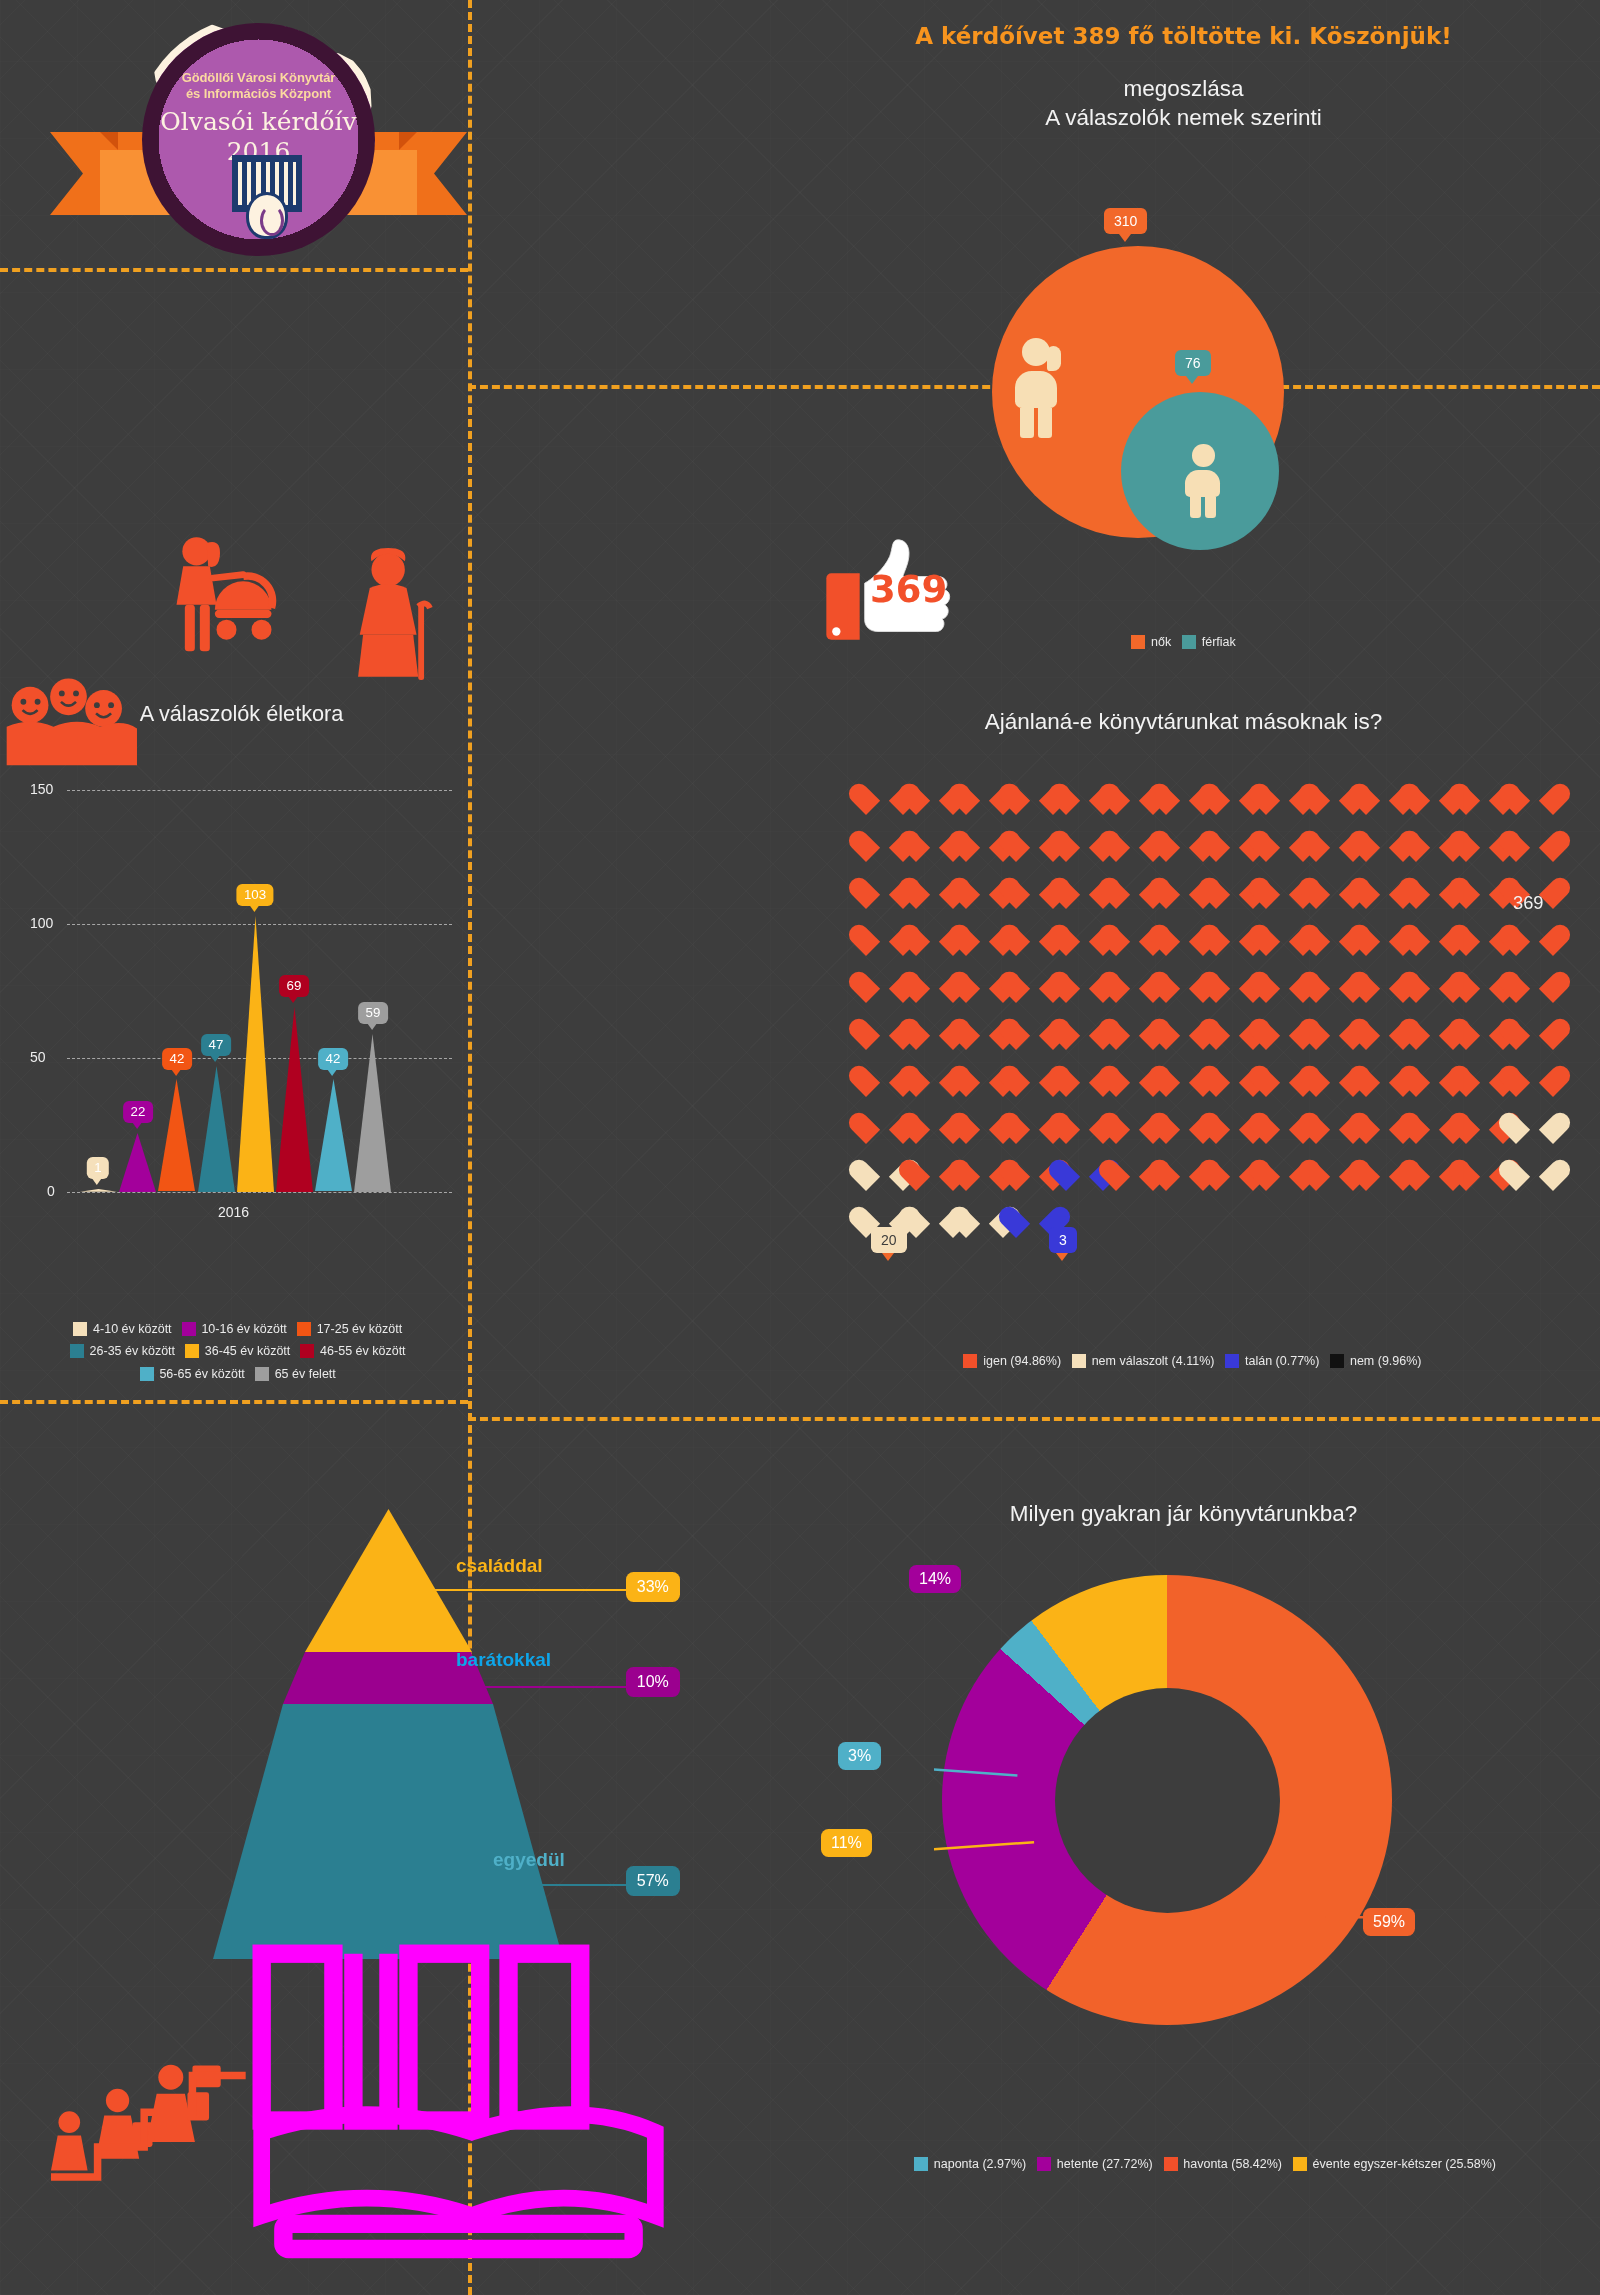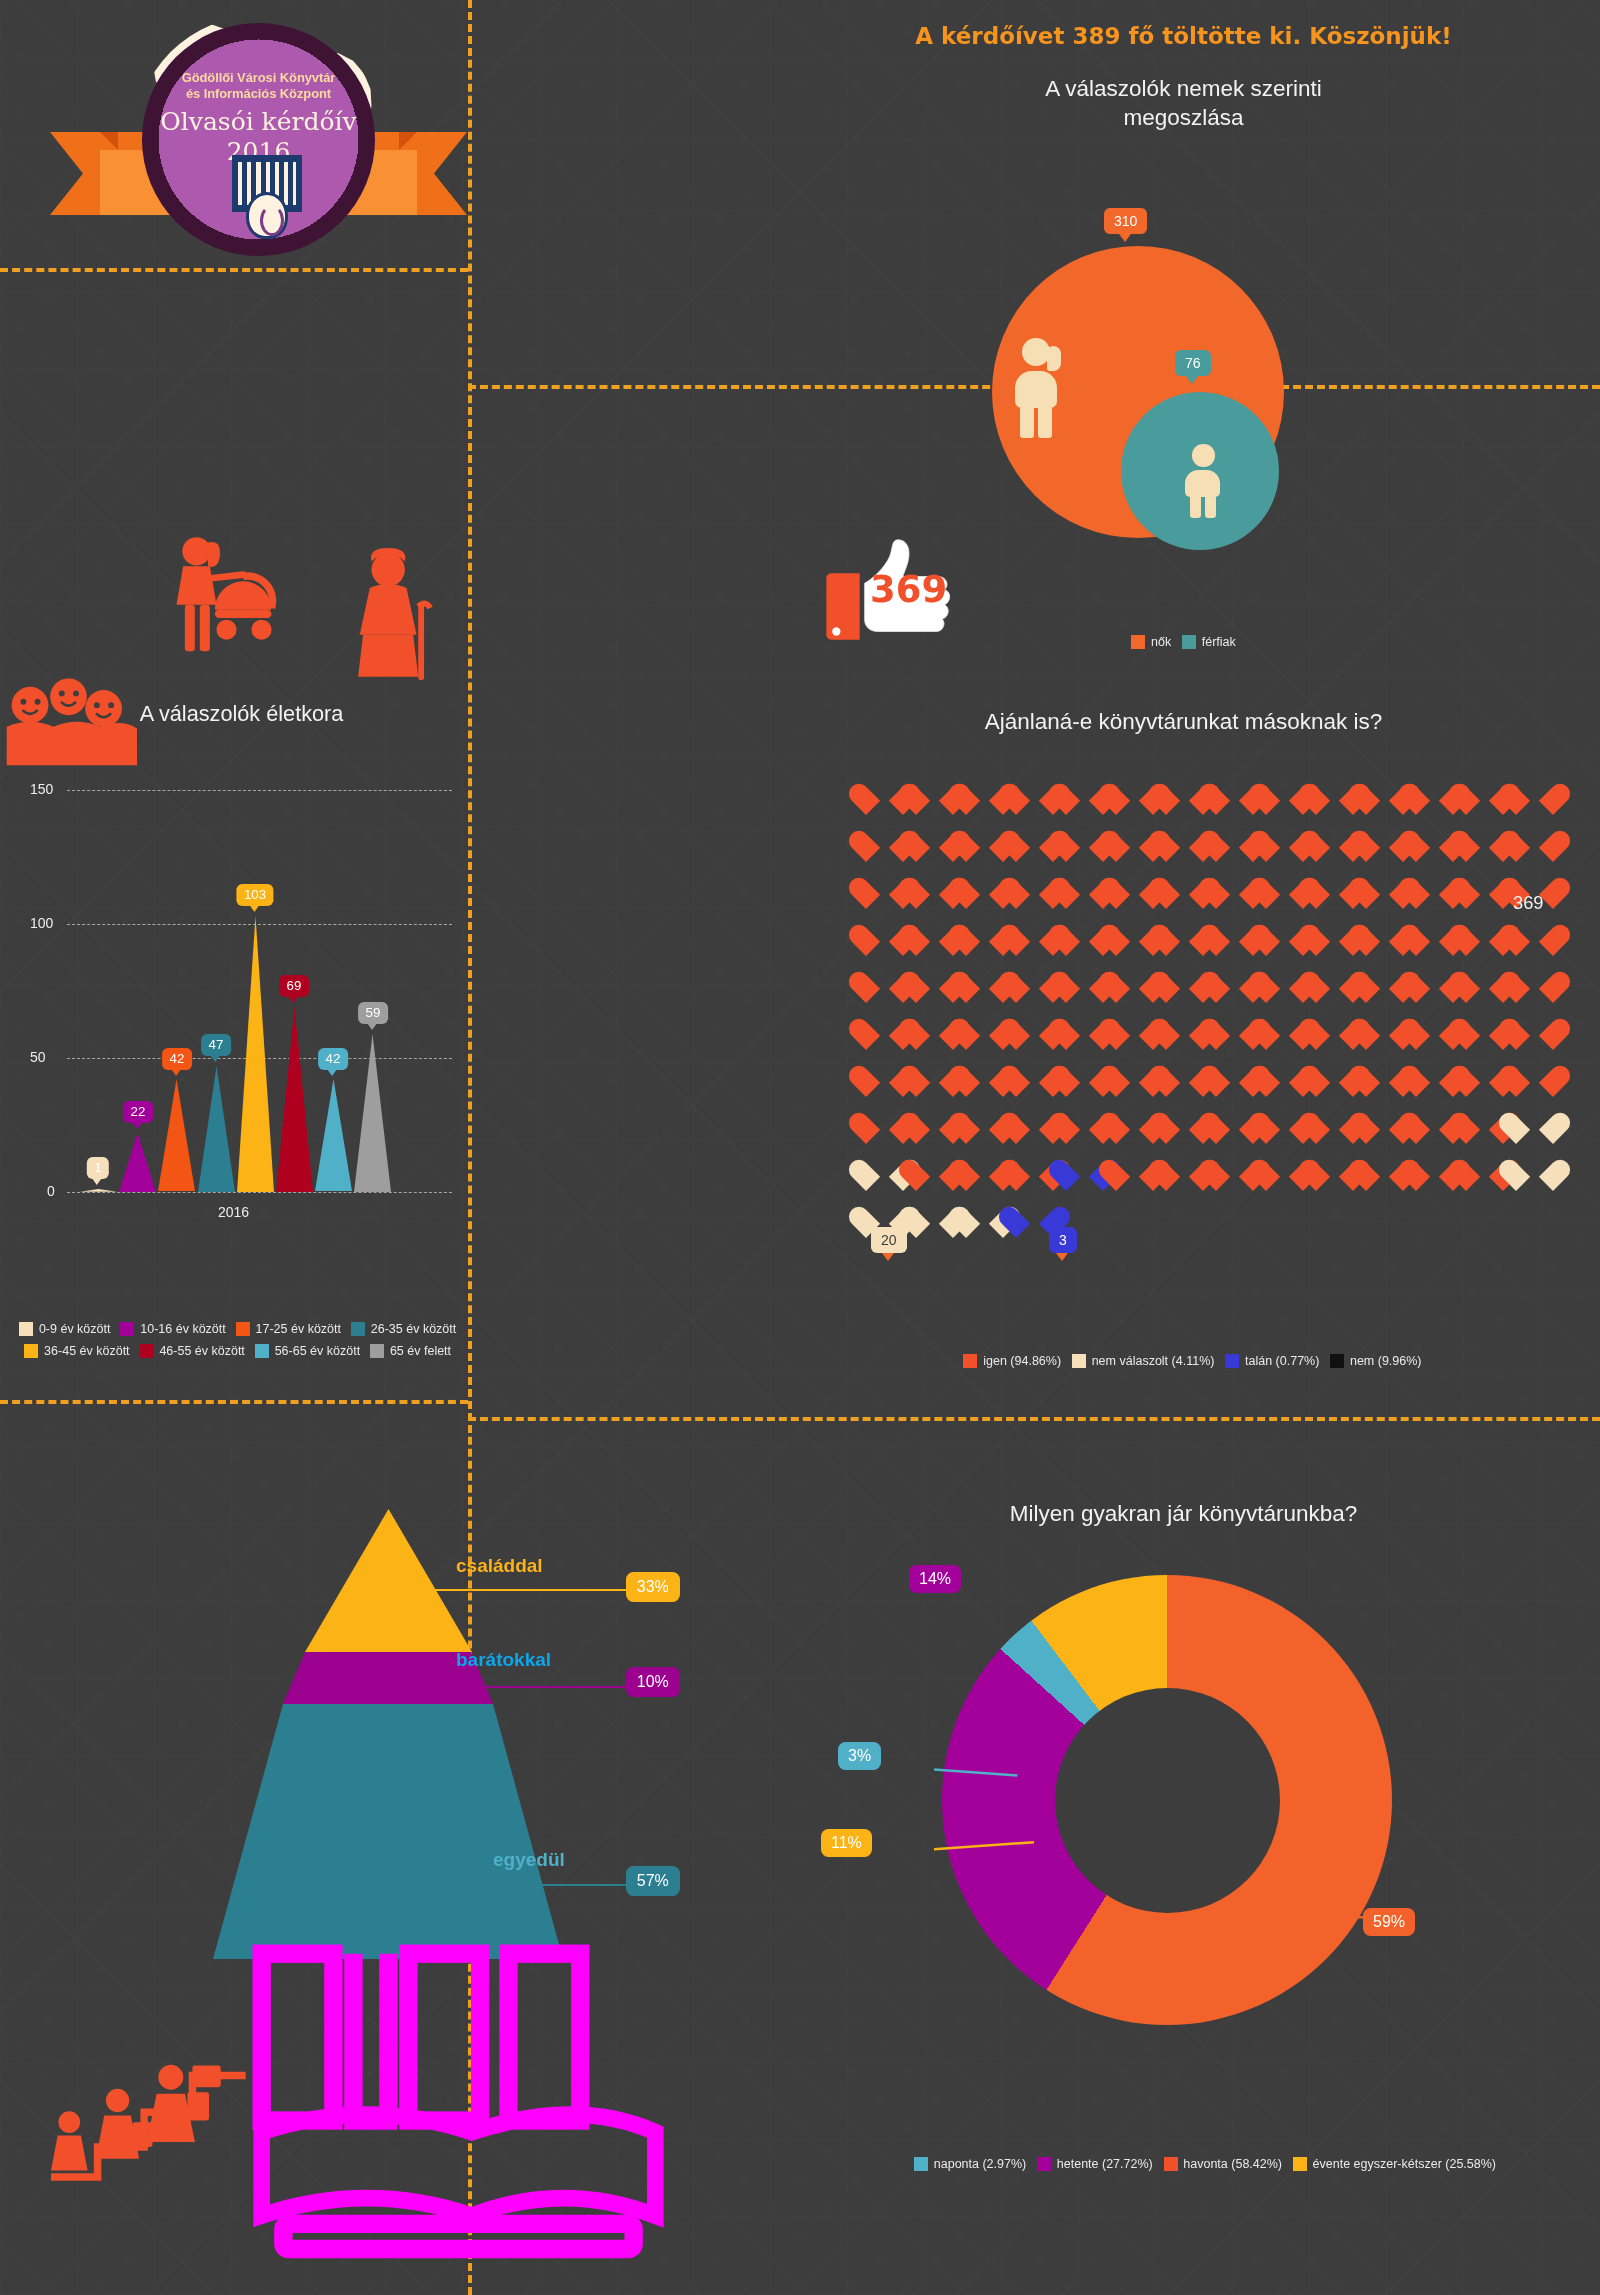--- a/index.html
+++ b/index.html
@@ -189,22 +189,22 @@
     </div>
   <div class="badge-seal"></div>
 </div>
 
 <div id="hdr">
   <h1>A kérdőívet 389 fő töltötte ki. Köszönjük!</h1>
 </div>
 
 <div class="cell" style="left:867px; top:75px; width:633px;">
   <div class="sec-title">
+    <div>megoszlása</div>
     <div>A válaszolók nemek szerinti</div>
-    <div>megoszlása</div>
   </div>
 </div>
 
 <div id="venn">
   <div class="circle-f"></div>
   <div class="circle-m"></div>
 
   <div class="person" style="left:18.3px; top:92px; width:58px; height:100px;">
     <div class="p-head" style="left:11.7px; top:0; width:28px; height:28px;"></div>
     <div class="p-head" style="left:37px; top:8.3px; width:13.3px; height:25px; border-radius:6.7px 8.3px 8.3px 3.3px;"></div>
@@ -747,21 +747,21 @@
     <div class="bubble" style="--bc: #b00020; background: rgb(176, 0, 32); left: 294px; top: 200px;">69</div>
     <div class="spike" style="left: 315px; top: 304px; height: 112px; width: 37px; background: rgb(79, 176, 200); clip-path: polygon(50% 0px, 100% 100%, 0px 100%);"></div>
     <div class="bubble" style="--bc: #4fb0c8; background: rgb(79, 176, 200); left: 333px; top: 273px; color: rgb(255, 255, 255);">42</div>
     <div class="spike" style="left: 354px; top: 259px; height: 158px; width: 37px; background: rgb(158, 158, 158); clip-path: polygon(50% 0px, 100% 100%, 0px 100%);"></div>
     <div class="bubble" style="--bc: #9e9e9e; background: rgb(158, 158, 158); left: 373px; top: 227px; color: rgb(255, 255, 255);">59</div>
     <div id="age-xlabel" style="bottom: 80px;">2016</div>
   </div>
 <div class="legend" style="position:absolute; left:16.7px; top:1322px; width:442px; gap:8.3px 10px; font-size:10.8px;">
     <div class="li">
       <span class="sw" style="background: rgb(245, 224, 187);"></span>
-      <span>0-9 év között</span>
+      <span>4-10 év között</span>
     </div>
     <div class="li">
       <span class="sw" style="background: rgb(163, 0, 155);"></span>
       <span>10-16 év között</span>
     </div>
     <div class="li">
       <span class="sw" style="background: rgb(242, 85, 20);"></span>
       <span>17-25 év között</span>
     </div>
     <div class="li">

